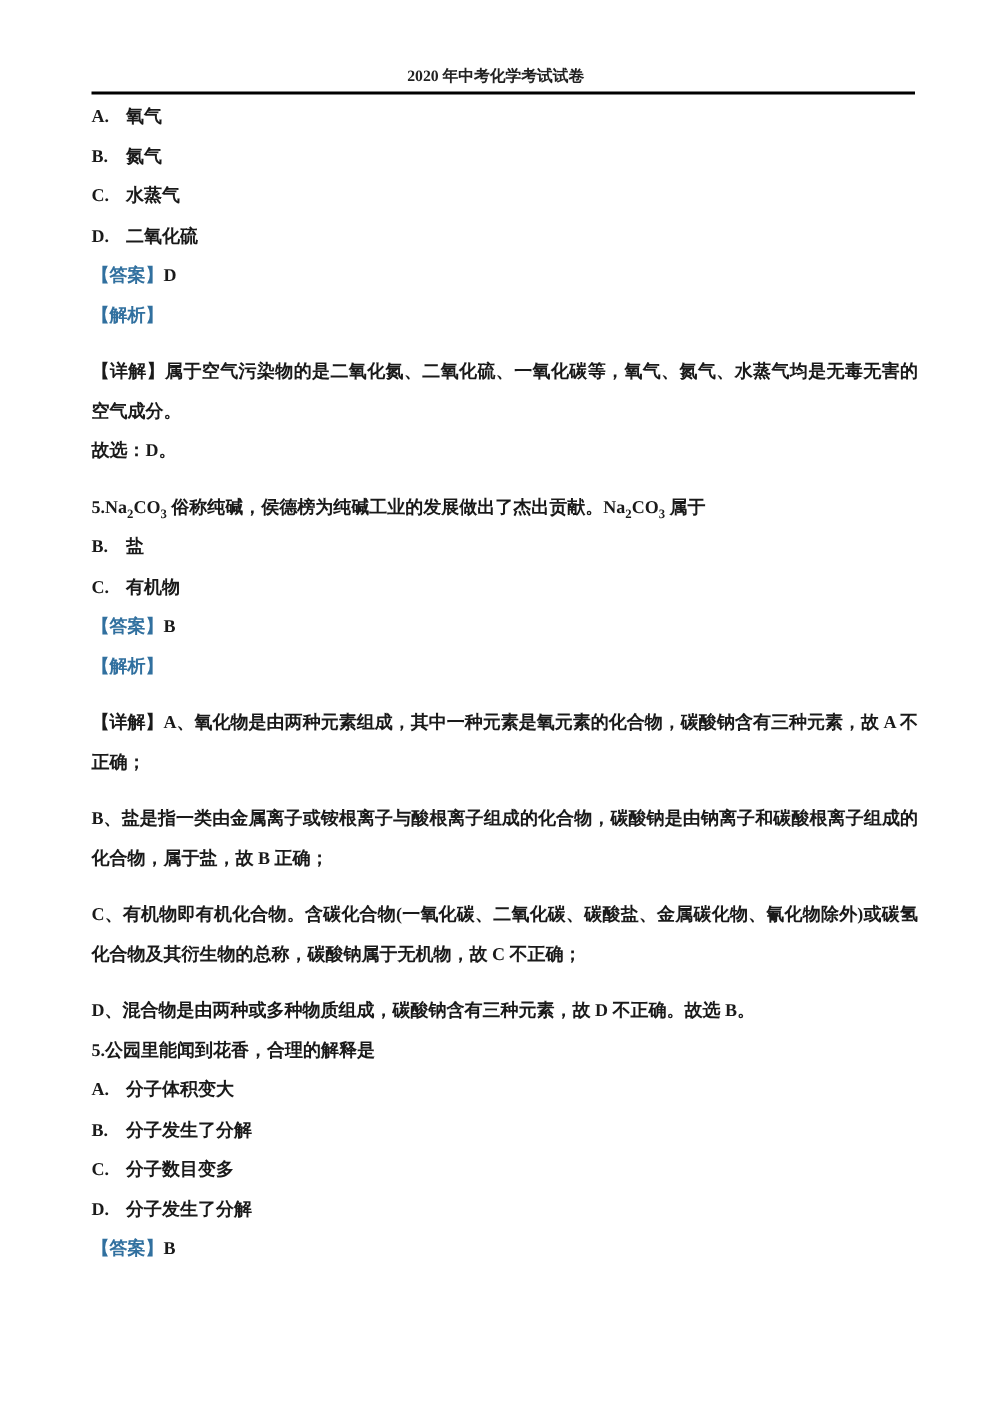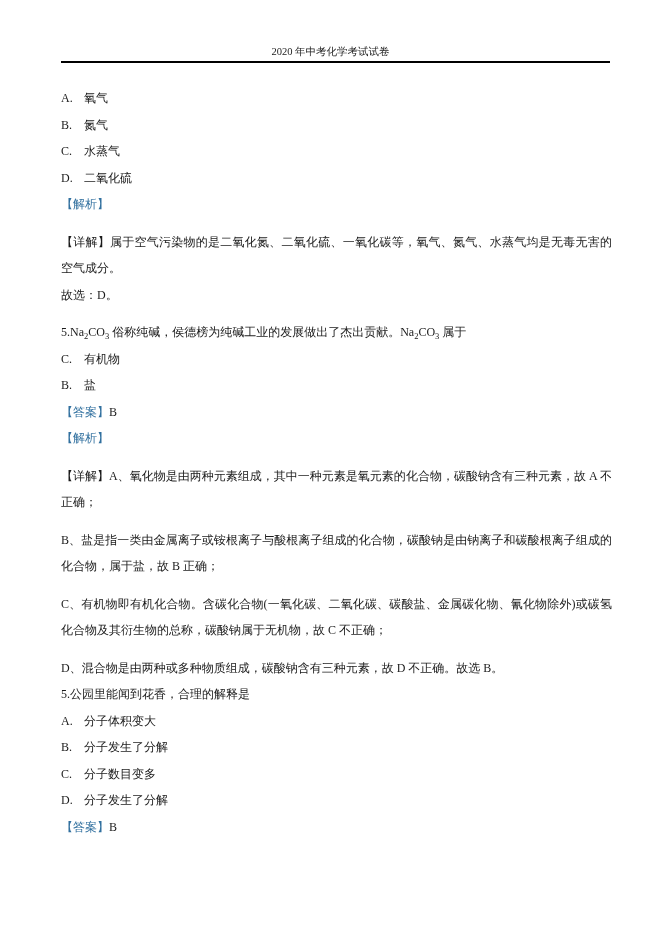--- a/index.html
+++ b/index.html
@@ -3,31 +3,31 @@
 <meta charset="utf-8">
 <style>
   :root { --label-blue: #31709F; --ink: #1a1a1a; }
   html, body {
     margin: 0; padding: 0;
     width: 661px; height: 935px;
     background: #ffffff;
     font-family: "Liberation Serif", "DejaVu Serif", serif;
     color: var(--ink);
   }
-  .page { position: relative; width: 661px; height: 935px; overflow: hidden; }
+  .page { position: relative; width: 661px; height: 935px; overflow: hidden; font-weight: bold; }
   .page-header {
     position: absolute; top: 44px; left: 0; width: 661px;
     text-align: center; font-size: 10.5px; line-height: 16px; color: #222;
   }
   .header-rule {
     position: absolute; top: 61px; left: 61px; width: 549px;
     height: 0; border-top: 2px solid #000;
   }
   .content {
-    position: absolute; top: 85px; left: 61px; width: 551px;
+    position: absolute; top: 64px; left: 61px; width: 551px;
     font-size: 12px; line-height: 26.5px;
   }
   p { margin: 0; }
   .line { min-height: 26.5px; }
   .just { text-align: justify; margin-top: 11px; }
   .opt-letter { display: inline-block; width: 23px; }
   .blue { color: var(--label-blue); }
   sub { font-size: 8.5px; line-height: 0; }
 </style>
 </head>
@@ -40,29 +40,30 @@
   </div>
   <div class="header-rule"></div>
 
   <div class="content">
 
     <p class="line"><span class="opt-letter">A.</span><span>氧气</span></p>
     <p class="line"><span class="opt-letter">B.</span><span>氮气</span></p>
     <p class="line"><span class="opt-letter">C.</span><span>水蒸气</span></p>
     <p class="line"><span class="opt-letter">D.</span><span>二氧化硫</span></p>
 
+    <p class="line"><span class="blue">【答案】</span><span>D</span></p>
     <p class="line"><span class="blue">【解析】</span></p>
 
     <p class="line just"><span>【详解】</span><span>属于空气污染物的是二氧化氮、二氧化硫、一氧化碳等，氧气、氮气、水蒸气均是无毒无害的空气成分。</span></p>
     <p class="line">故选：D。</p>
 
     <p class="line just"><span>5.Na</span><sub>2</sub><span>CO</span><sub>3</sub><span> 俗称纯碱，侯德榜为纯碱工业的发展做出了杰出贡献。Na</span><sub>2</sub><span>CO</span><sub>3</sub><span> 属于</span></p>
 
+    <p class="line"><span class="opt-letter">B.</span><span>盐</span></p>
     <p class="line"><span class="opt-letter">C.</span><span>有机物</span></p>
-    <p class="line"><span class="opt-letter">B.</span><span>盐</span></p>
 
     <p class="line"><span class="blue">【答案】</span><span>B</span></p>
     <p class="line"><span class="blue">【解析】</span></p>
 
     <p class="line just"><span>【详解】</span><span>A、氧化物是由两种元素组成，其中一种元素是氧元素的化合物，碳酸钠含有三种元素，故 A 不正确；</span></p>
     <p class="line just">B、盐是指一类由金属离子或铵根离子与酸根离子组成的化合物，碳酸钠是由钠离子和碳酸根离子组成的化合物，属于盐，故 B 正确；</p>
     <p class="line just">C、有机物即有机化合物。含碳化合物(一氧化碳、二氧化碳、碳酸盐、金属碳化物、氰化物除外)或碳氢化合物及其衍生物的总称，碳酸钠属于无机物，故 C 不正确；</p>
     <p class="line just">D、混合物是由两种或多种物质组成，碳酸钠含有三种元素，故 D 不正确。故选 B。</p>
 
     <p class="line">5.公园里能闻到花香，合理的解释是</p>

